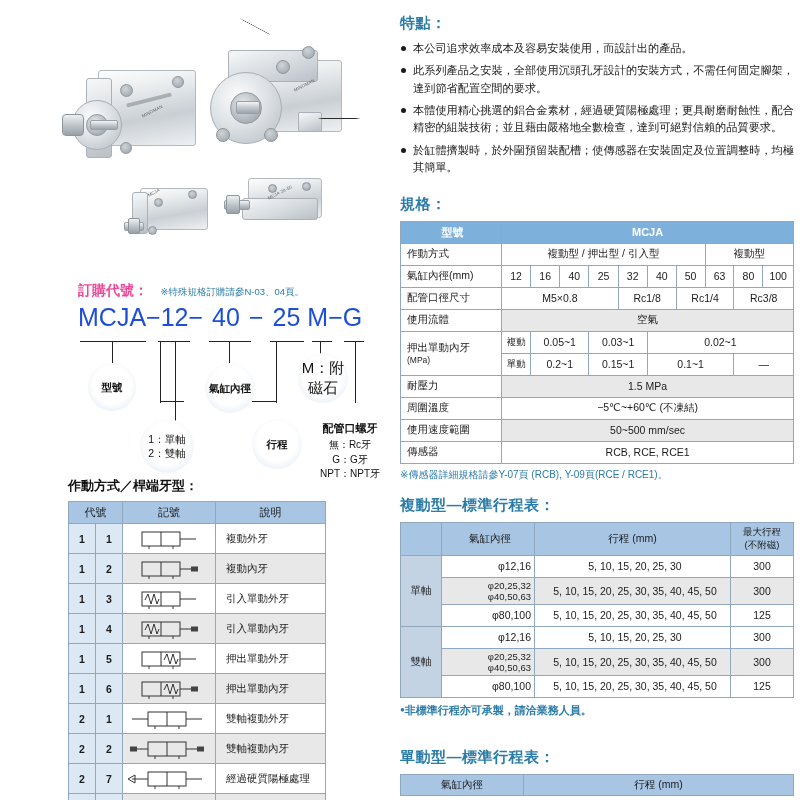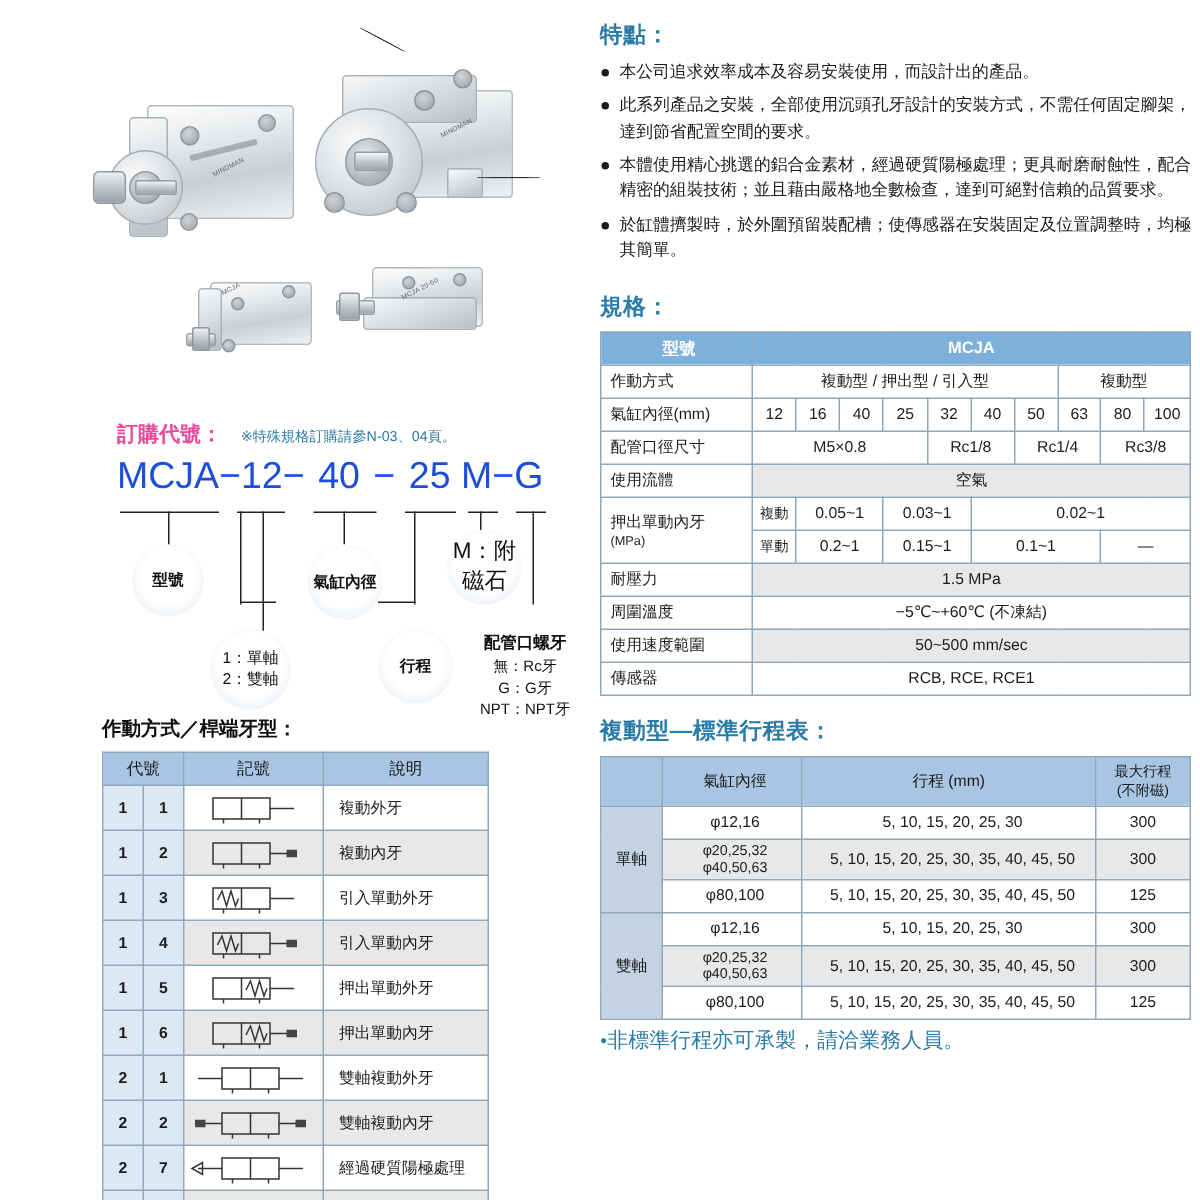--- a/index.html
+++ b/index.html
@@ -41,26 +41,26 @@
 
   
   #spec-table td{height:17px;}
   #spec-table .rowlabel{text-align:left;padding-left:6px;width:118px;}
   #spec-table .sub{width:26px;font-size:9.5px;background:#fff;}
 
   
   .stroke-tbl td{height:17px;}
   .stroke-tbl th{background:#a8c6e4;color:#1b1b1b;font-weight:normal;font-size:10.5px;}
   .stroke-tbl .side{width:34px;background:#c3d3e3;font-size:10.5px;}
-  .stroke-tbl .bore{width:82px;text-align:center;padding-left:7px;}
+  .stroke-tbl .bore{width:82px;text-align:right;padding-left:7px;}
   .stroke-tbl .strk{text-align:center;padding-left:8px;}
   .stroke-tbl .maxs{width:56px;}
 
   .note-blue{color:#2a7ba8;font-size:10px;margin-top:4px;}
-  .note-dot{color:#2a7ba8;font-size:14px;margin-top:5px;}
+  .note-dot{color:#2a7ba8;font-size:11px;margin-top:5px;font-weight:bold;}
   .note-dot:before{content:"\25CF ";font-size:8px;vertical-align:2px;}
 
   
   .photos{position:relative;width:330px;height:255px;margin:12px 0 0 52px;}
   .cyl{position:absolute;}
   .cyl .body{
     position:absolute;border-radius:3px;
     background:linear-gradient(170deg,#fdfdfd 0%,#e9ecee 28%,#c9cfd4 62%,#eef1f3 100%);
     border:1px solid #b2b9bf;
   }
@@ -487,20 +487,21 @@
         <tr>
           <td class="rowlabel">使用速度範圍</td>
           <td class="shade" colspan="10">50~500 mm/sec</td>
         </tr>
         <tr>
           <td class="rowlabel">傳感器</td>
           <td colspan="10">RCB, RCE, RCE1</td>
         </tr>
       </tbody>
         </table>
+      <div class="note-blue">※傳感器詳細規格請參Y-07頁 (RCB), Y-09頁(RCE / RCE1)。</div>
     </div>
 
     <div style="margin:14px 6px 4px 4px;">
       <div class="h-blue">複動型—標準行程表：</div>
       <table class="tbl stroke-tbl">
         <thead>
           <tr>
             <th class="side" style="background:#a8c6e4"></th>
             <th class="bore" style="text-align:center">氣缸內徑</th>
             <th>行程 (mm)</th>
@@ -541,14 +542,25 @@
             <tr>
               <td class="bore" style="white-space: pre-line;">φ80,100</td>
               <td class="strk">5, 10, 15, 20, 25, 30, 35, 40, 45, 50</td>
               <td class="maxs">125</td>
             </tr>
           </tbody>
       </table>
       <div class="note-dot">非標準行程亦可承製，請洽業務人員。</div>
     </div>
 
+    <div style="margin:30px 6px 0 4px;">
+      <div class="h-blue">單動型—標準行程表：</div>
+      <table class="tbl stroke-tbl">
+        <thead>
+          <tr>
+            <th style="width:116px">氣缸內徑</th>
+            <th>行程 (mm)</th>
+          </tr>
+        </thead>
+      </table>
+    </div>
   </div>
 </div>
 
 </body></html>

